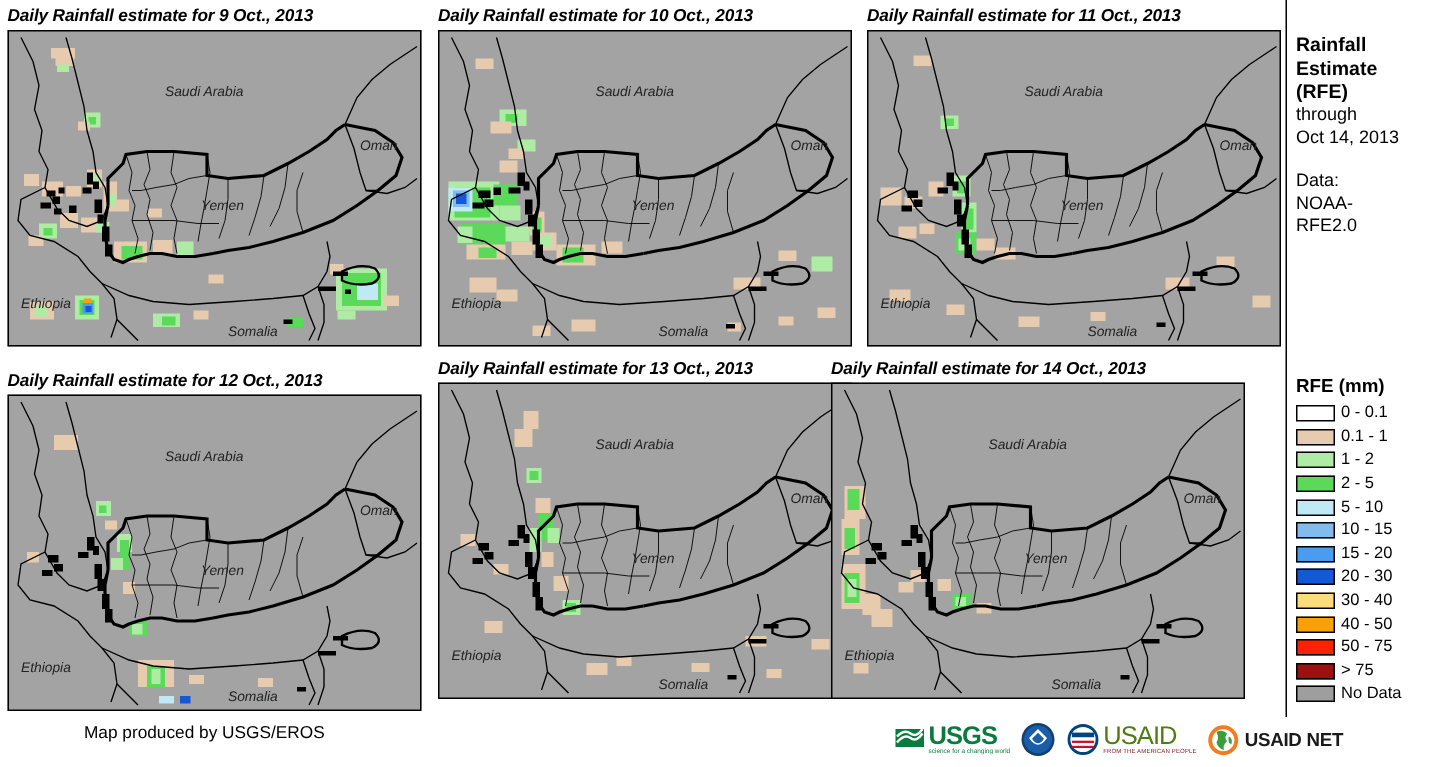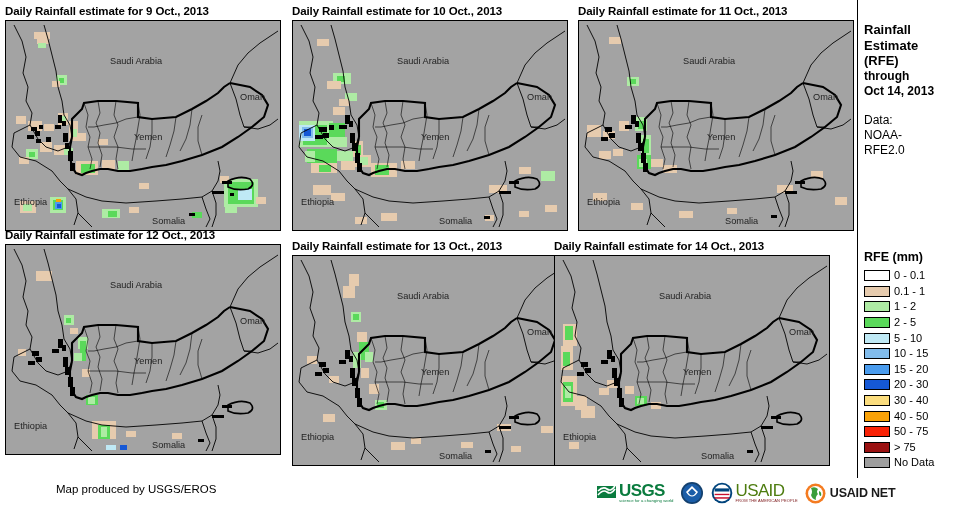--- a/index.html
+++ b/index.html
@@ -14,20 +14,21 @@
     overflow: hidden;
     font-family: "Liberation Sans", sans-serif;
     color: #000000;
   }
 
   
   .panel {
     position: absolute;
     width: 276px;
     height: 233px;
+    font-style: italic;
   }
   .panel-title {
     font-size: 11.5px;
     font-weight: bold;
     letter-spacing: -0.1px;
     line-height: 14px;
     height: 16px;
     color: #000;
     white-space: nowrap;
   }
@@ -63,21 +64,21 @@
   }
   .side-title {
     font-size: 13px;
     font-weight: bold;
     line-height: 15.5px;
     margin-top: 22px;
   }
   .side-sub {
     font-size: 12px;
     line-height: 15px;
-    font-weight: bold;
+    font-weight: normal;
   }
   .side-block {
     font-size: 12px;
     line-height: 15px;
     margin-top: 14px;
   }
 
   
   .legend {
     position: absolute;
@@ -477,21 +478,21 @@
       </g>
       <text class="maplabel" x="104" y="43">Saudi Arabia</text>
       <text class="maplabel" x="234" y="79">Oman</text>
       <text class="maplabel" x="128" y="119">Yemen</text>
       <text class="maplabel" x="8" y="184">Ethiopia</text>
       <text class="maplabel" x="146" y="203">Somalia</text>
     </svg>
   </div>
 </div>
 
-<div class="panel" style="left:5px; top:228px;">
+<div class="panel" style="left:5px; top:247px;">
   <div class="panel-title">Daily Rainfall estimate for 12 Oct., 2013</div>
   <div class="map-frame">
     <svg width="274" height="209" viewBox="0 0 274 209">
       <g>
         <rect x="30" y="26" width="16" height="10" fill="#e6cbae"></rect>
         <rect x="58" y="70" width="10" height="10" fill="#aeeba4"></rect>
         <rect x="60" y="73" width="5" height="5" fill="#5ad95a"></rect>
         <rect x="64" y="83" width="8" height="6" fill="#e6cbae"></rect>
         <rect x="72" y="92" width="10" height="12" fill="#aeeba4"></rect>
         <rect x="74" y="96" width="6" height="20" fill="#5ad95a"></rect>

